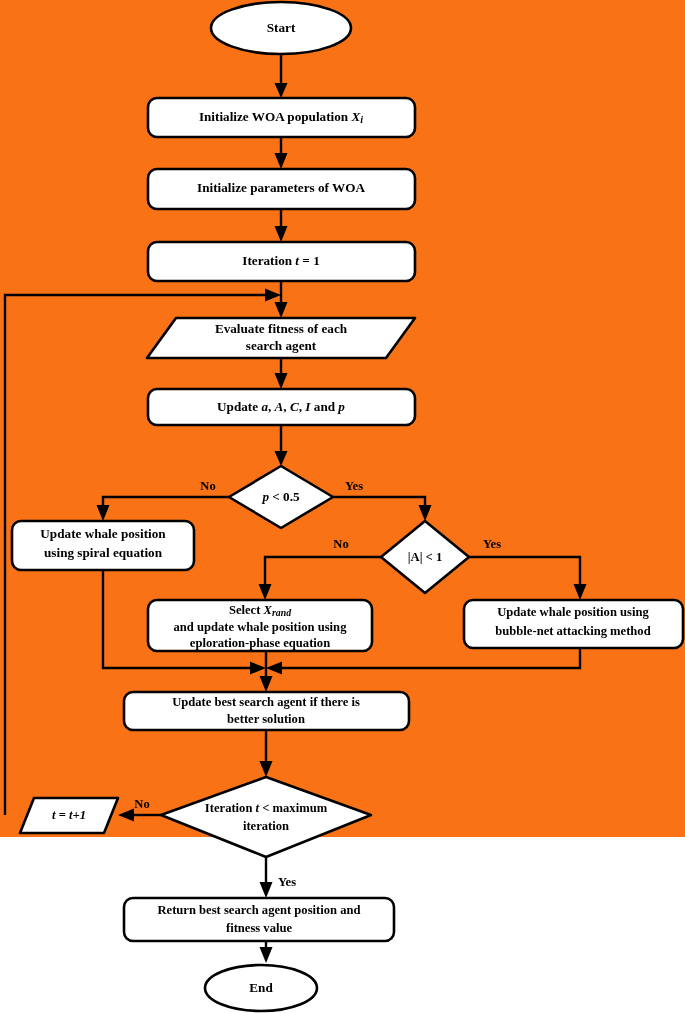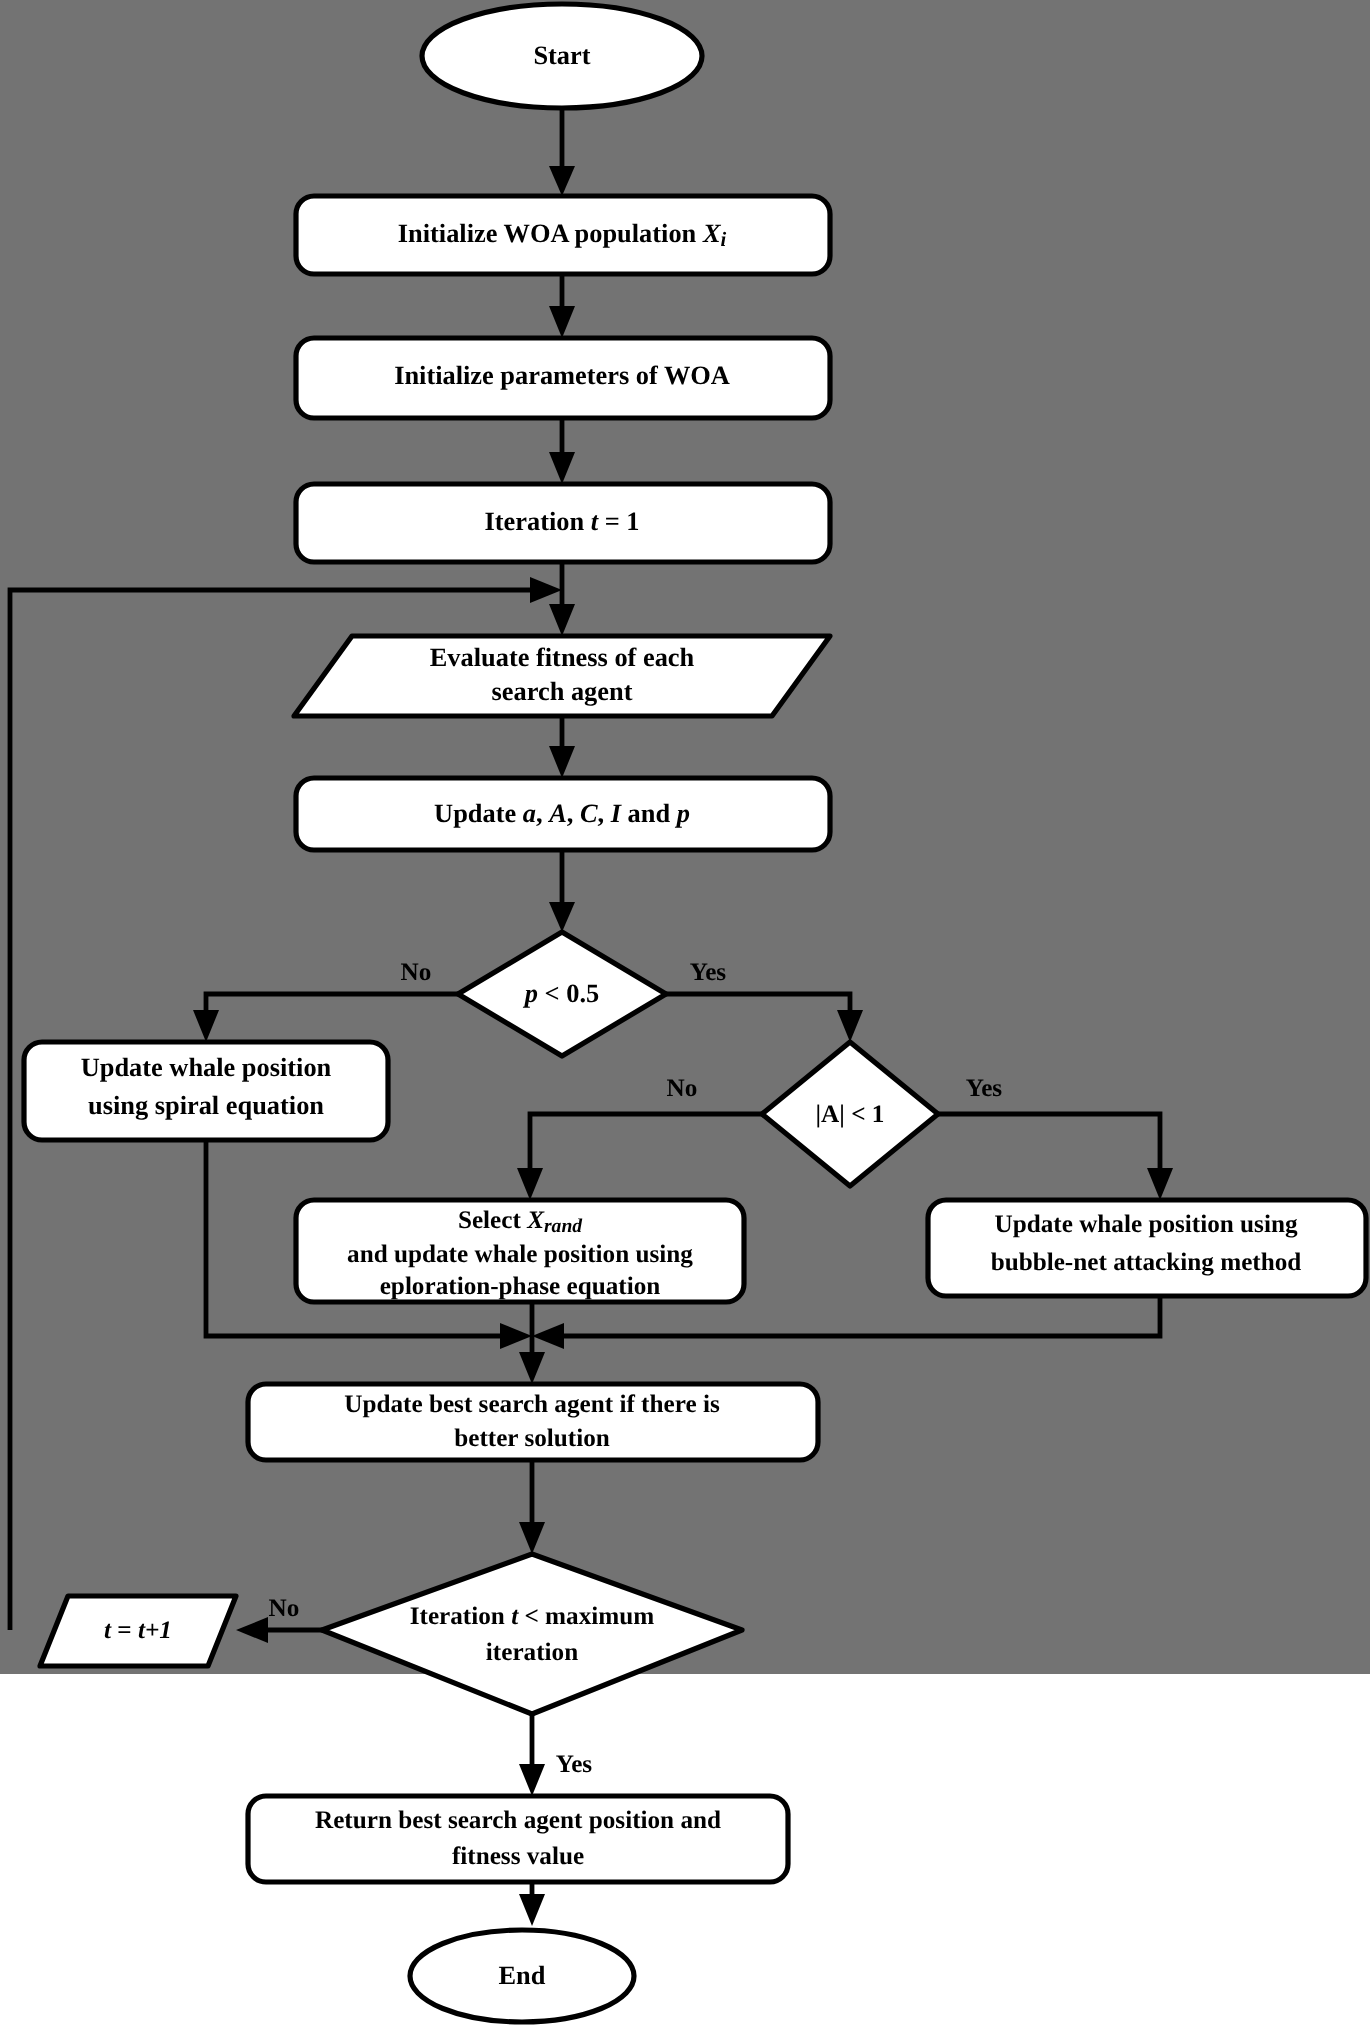--- a/index.html
+++ b/index.html
@@ -10,21 +10,21 @@
   body {
     width: 685px;
     height: 1013px;
     font-family: "Liberation Serif", "DejaVu Serif", serif;
     overflow: hidden;
   }
   #flowchart-root {
     position: relative;
     width: 685px;
     height: 837px;
-    background: #737373;
+    background: #f97316;
   }
   svg#chart-svg {
     display: block;
     width: 685px;
     height: 1013px;
   }
   .shape-stroke {
     fill: #ffffff;
     stroke: #000000;
     stroke-width: 2.6;

